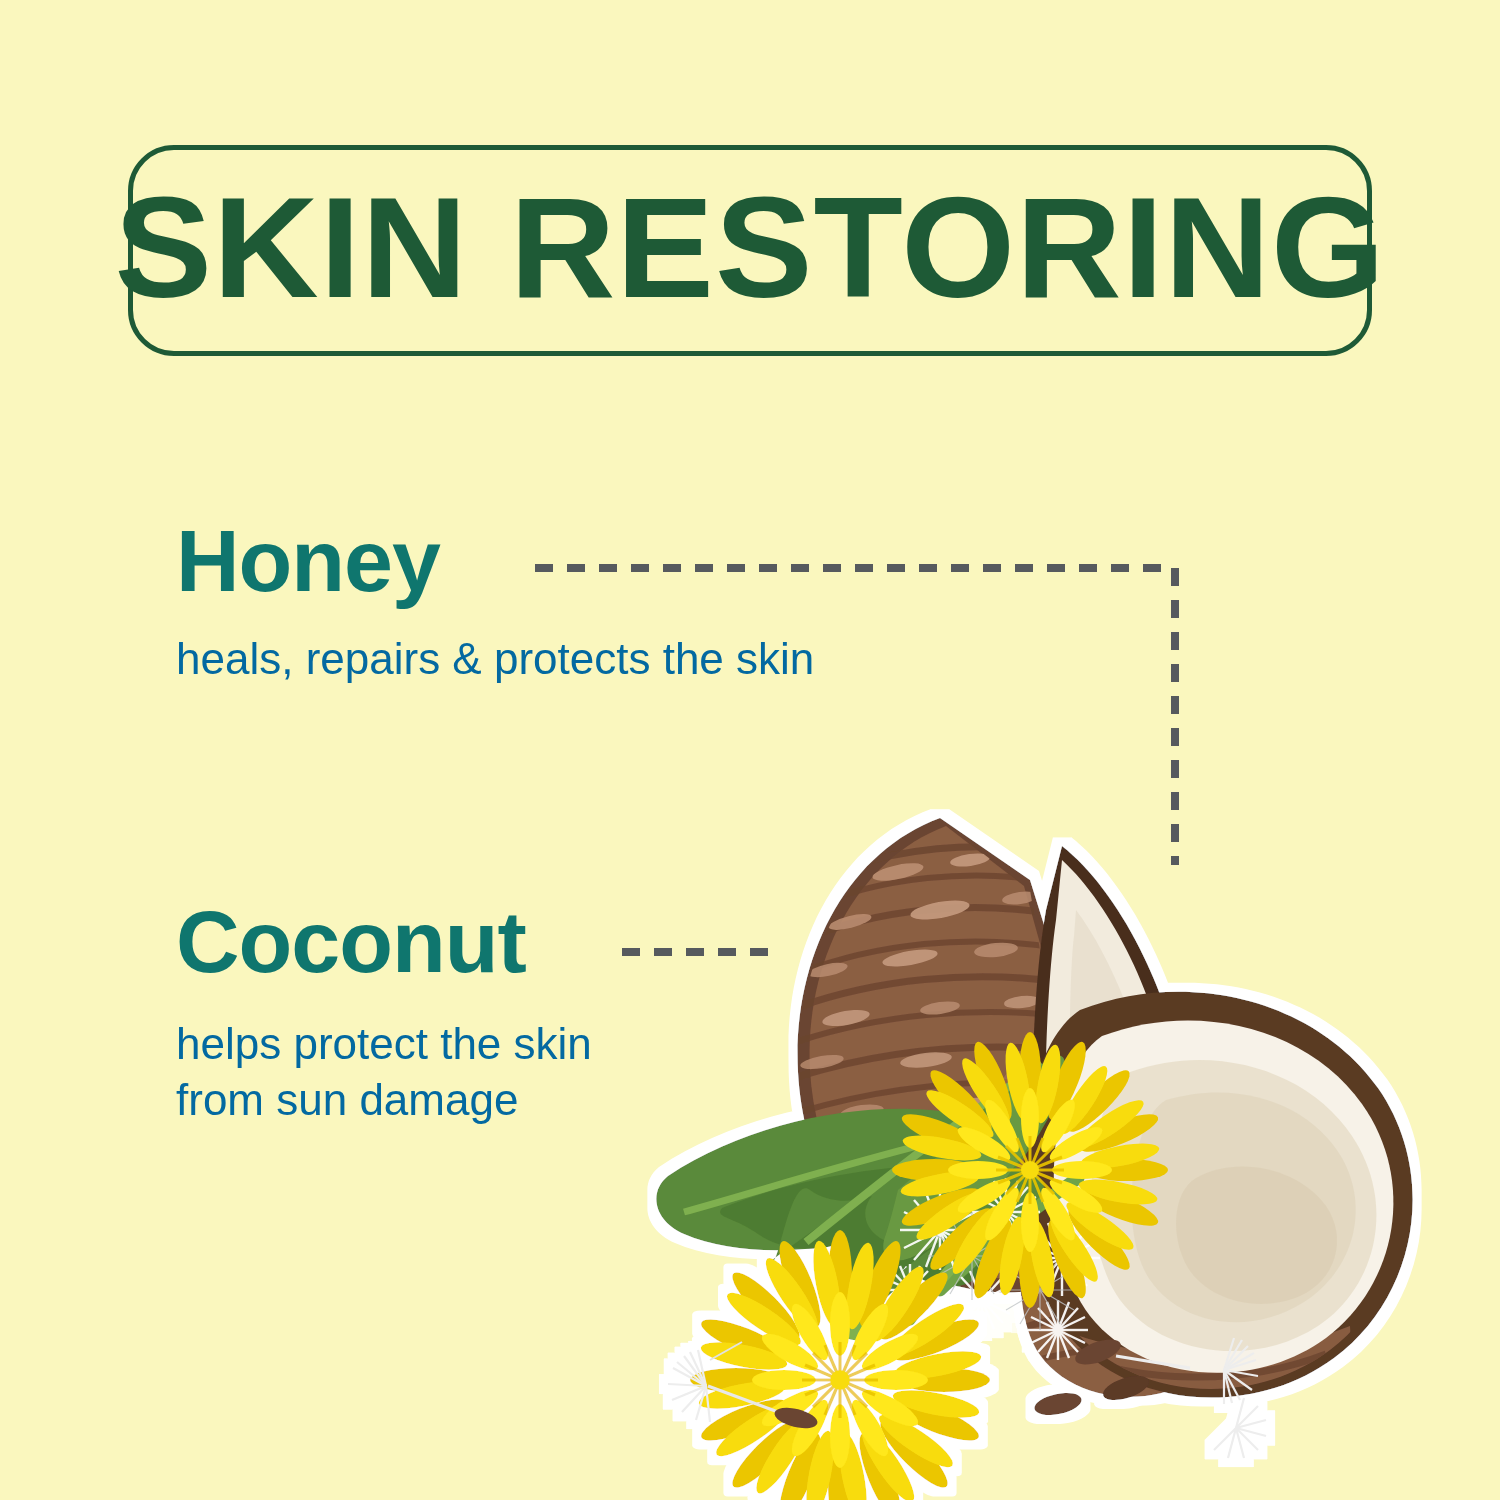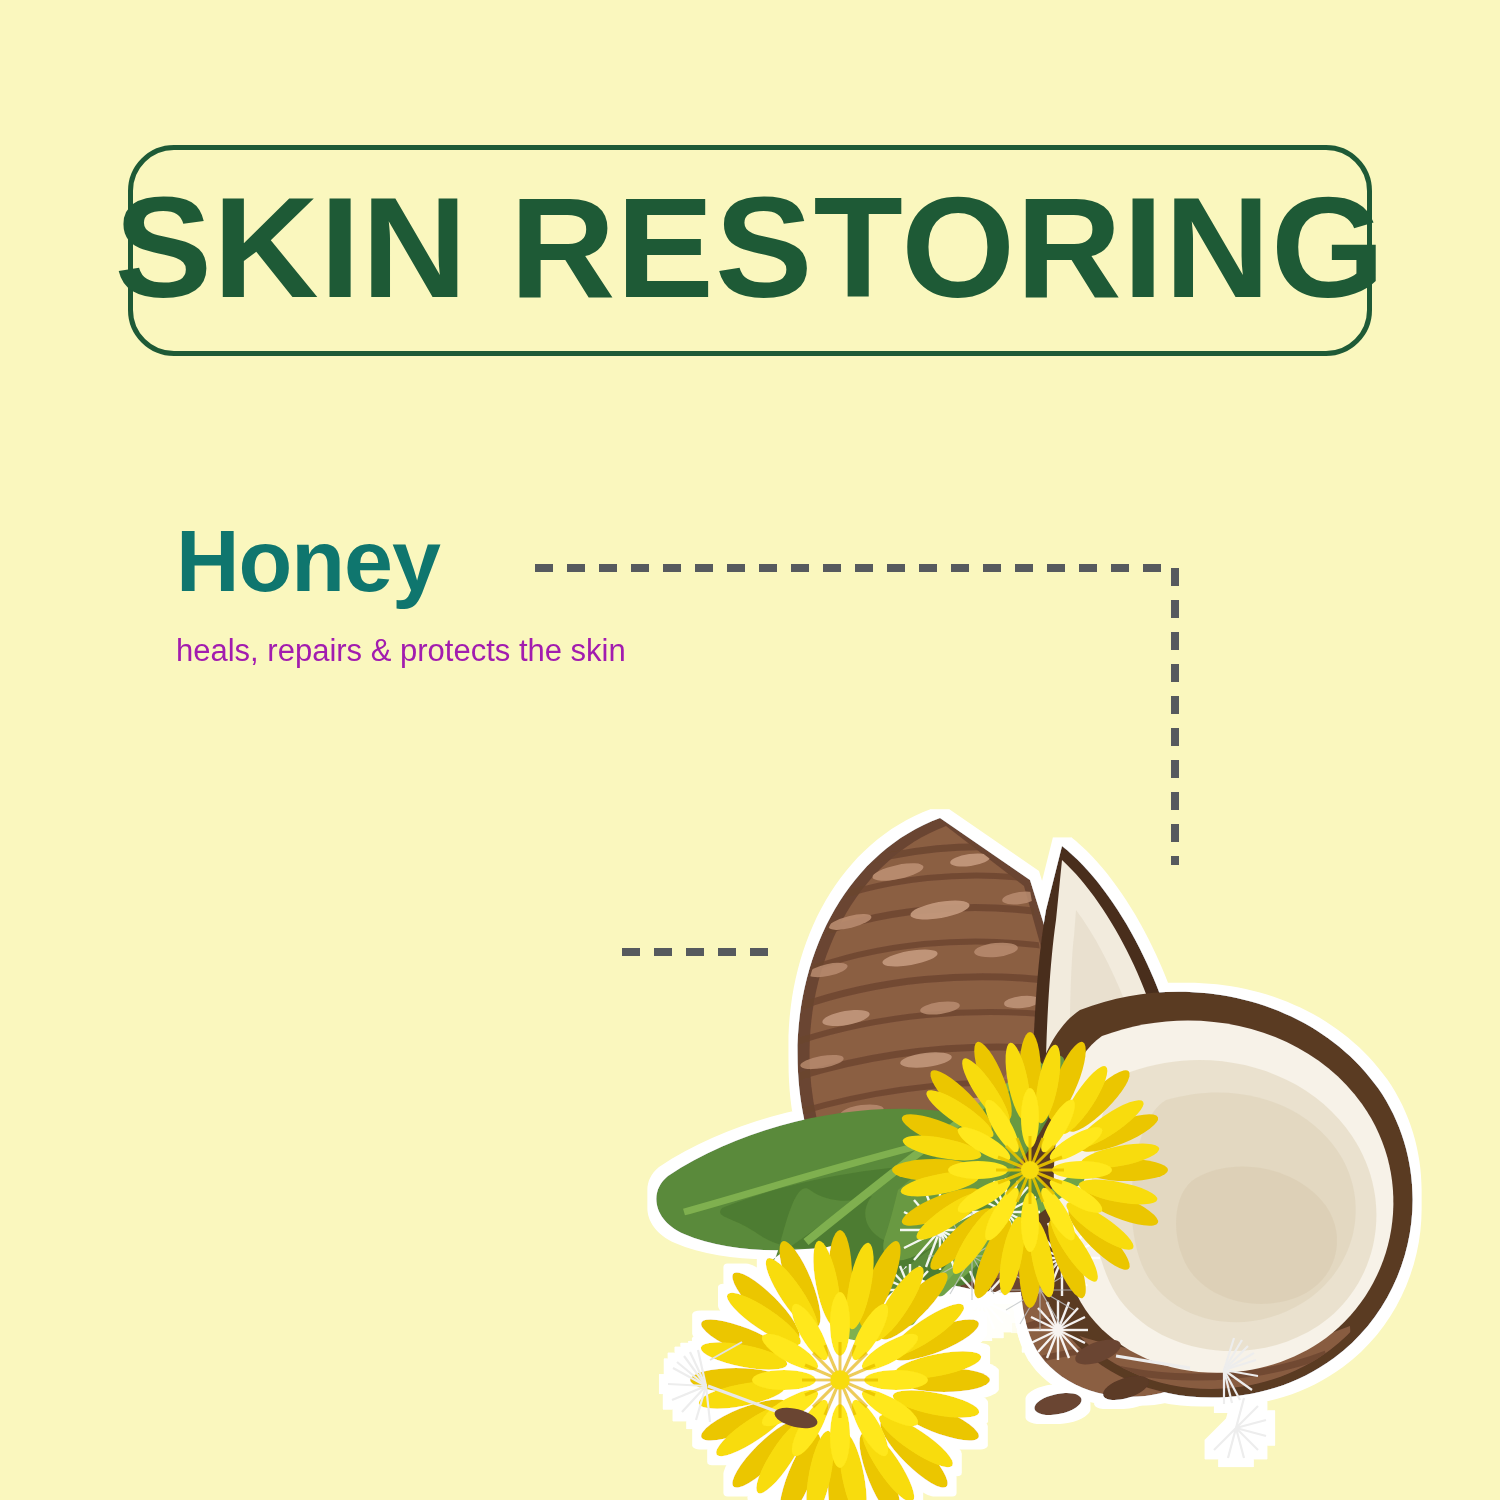--- a/index.html
+++ b/index.html
@@ -57,23 +57,23 @@
     font-weight: 700;
     font-size: 88px;
     line-height: 1;
     color: #0f766e;
     letter-spacing: -1px;
     white-space: nowrap;
   }
   .ing-desc {
     font-family: "Liberation Sans Narrow", "Liberation Sans", sans-serif;
     font-weight: 400;
-    font-size: 31px;
+    font-size: 44px;
     line-height: 1.28;
-    color: #a21caf;
+    color: #0369a1;
     letter-spacing: 0px;
     white-space: pre-line;
   }
   #honey-block { top: 517px; }
   #honey-block .ing-desc { margin-top: 26px; }
   #coconut-block { top: 898px; }
   #coconut-block .ing-desc { margin-top: 30px; }
 
   
   .connector { position: absolute; }
@@ -102,20 +102,25 @@
     <div class="ing-title">Honey</div>
     <div class="ing-desc">heals, repairs &amp; protects the skin</div>
   </div>
 
   <div class="connector" id="honey-connector">
     <svg width="700" height="360" viewBox="0 0 700 360">
       <path d="M 15 28 L 655 28 L 655 325" fill="none" stroke="#565A5E" stroke-width="8" stroke-dasharray="18 14" stroke-linecap="butt"></path>
     </svg>
   </div>
 
+  <div class="ingredient" id="coconut-block">
+    <div class="ing-title">Coconut</div>
+    <div class="ing-desc">helps protect the skin
+from sun damage</div>
+  </div>
 
   <div class="connector" id="coconut-connector">
     <svg width="200" height="48" viewBox="0 0 200 48">
       <path d="M 12 22 L 172 22" fill="none" stroke="#565A5E" stroke-width="8" stroke-dasharray="18 14" stroke-linecap="butt"></path>
     </svg>
   </div>
 
   <div id="illustration">
     <svg width="840" height="740" viewBox="0 0 840 740">
       <defs>

